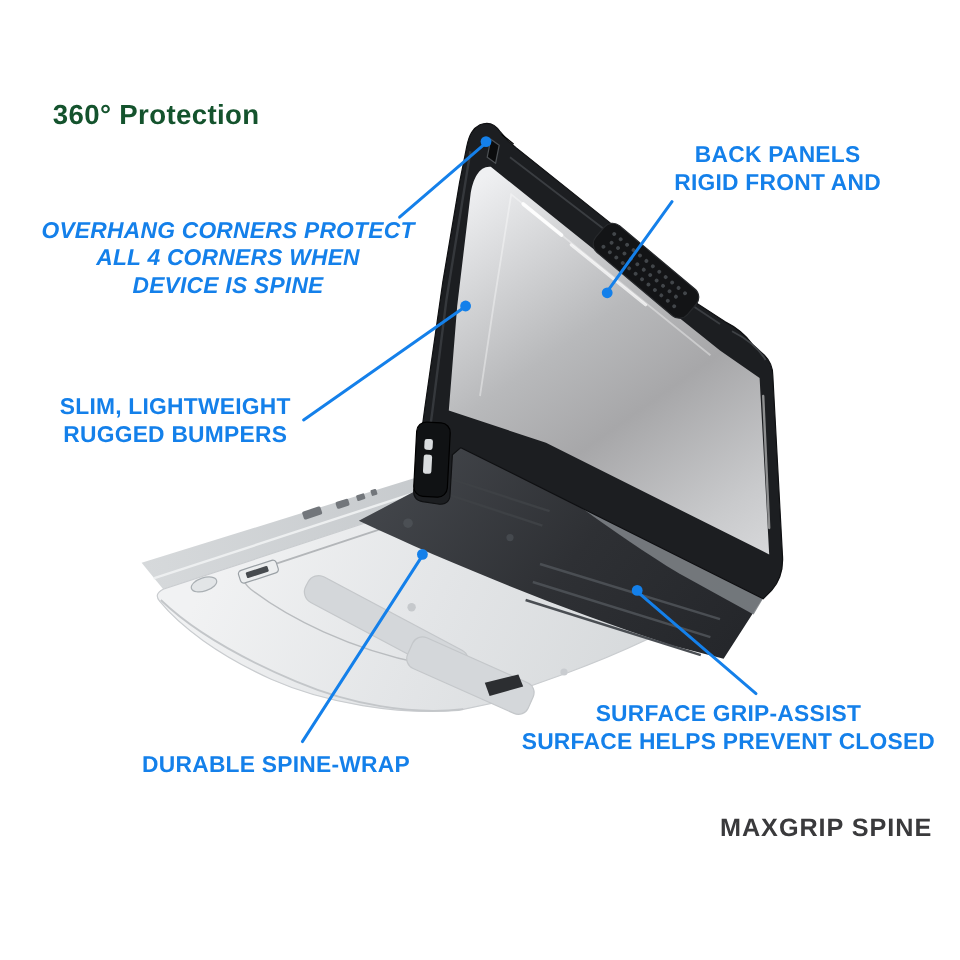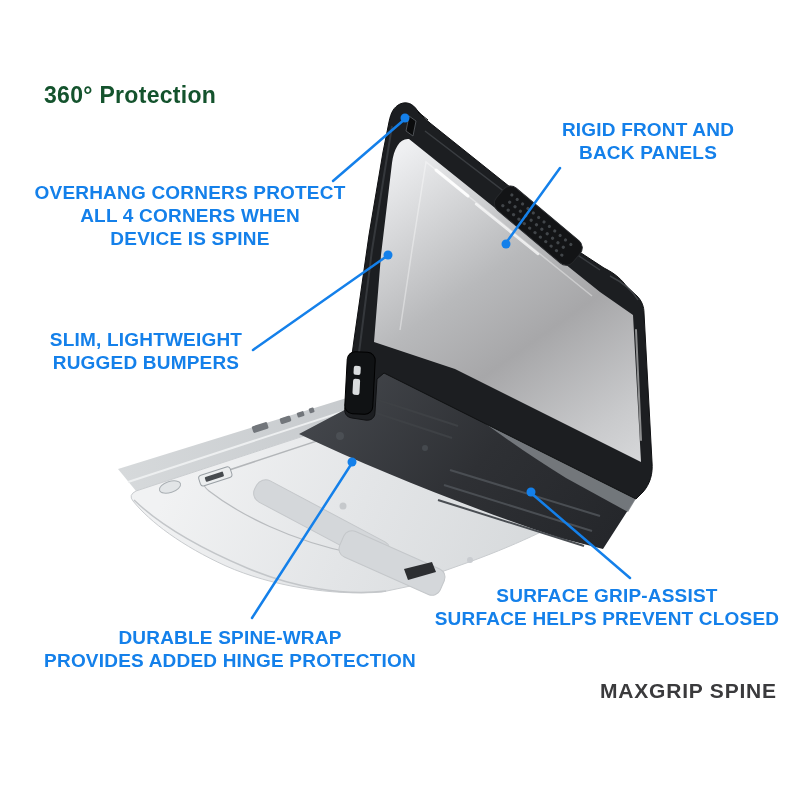--- a/index.html
+++ b/index.html
@@ -10,21 +10,21 @@
   .stage svg{position:absolute;left:0;top:0;}
   .label{position:absolute;z-index:5;}
   .title{
     left:44px;top:82px;font-size:23px;font-weight:700;color:#14532d;letter-spacing:.3px;
   }
   .callout{
     color:#1480ea;font-weight:700;font-size:19px;line-height:23px;
     text-align:center;letter-spacing:.2px;
   }
   .callout div{white-space:nowrap;}
-  .co-overhang{left:15px;top:181px;width:350px;}
+  .co-overhang{left:15px;top:181px;width:350px;font-style:italic;}
   .co-rigid{left:498px;top:118px;width:300px;}
   .co-slim{left:20px;top:328px;width:252px;}
   .co-textured{left:427px;top:584px;width:360px;}
   .co-durable{left:18px;top:626px;width:424px;}
   .maxgrip{
     left:572px;top:679px;font-size:21px;font-weight:700;color:#3a3a3c;letter-spacing:.8px;margin-left:28px;
   }
 </style>
 </head>
 <body>
@@ -182,34 +182,33 @@
 
   <div class="label title">360° Protection</div>
 
   <div class="label callout co-overhang">
     <div>OVERHANG CORNERS PROTECT</div>
     <div>ALL 4 CORNERS WHEN</div>
     <div>DEVICE IS SPINE</div>
   </div>
 
   <div class="label callout co-rigid">
+    <div>BACK PANELS</div>
     <div>RIGID FRONT AND</div>
-    <div>BACK PANELS</div>
   </div>
 
   <div class="label callout co-slim">
     <div>SLIM, LIGHTWEIGHT</div>
     <div>RUGGED BUMPERS</div>
   </div>
 
   <div class="label callout co-textured">
     <div>SURFACE GRIP-ASSIST</div>
     <div>SURFACE HELPS PREVENT CLOSED</div>
   </div>
 
   <div class="label callout co-durable">
     <div>DURABLE SPINE-WRAP</div>
-    <div>PROVIDES ADDED HINGE PROTECTION</div>
   </div>
 
   <div class="label maxgrip">MAXGRIP SPINE</div>
 
 </div>
 
 </body></html>

